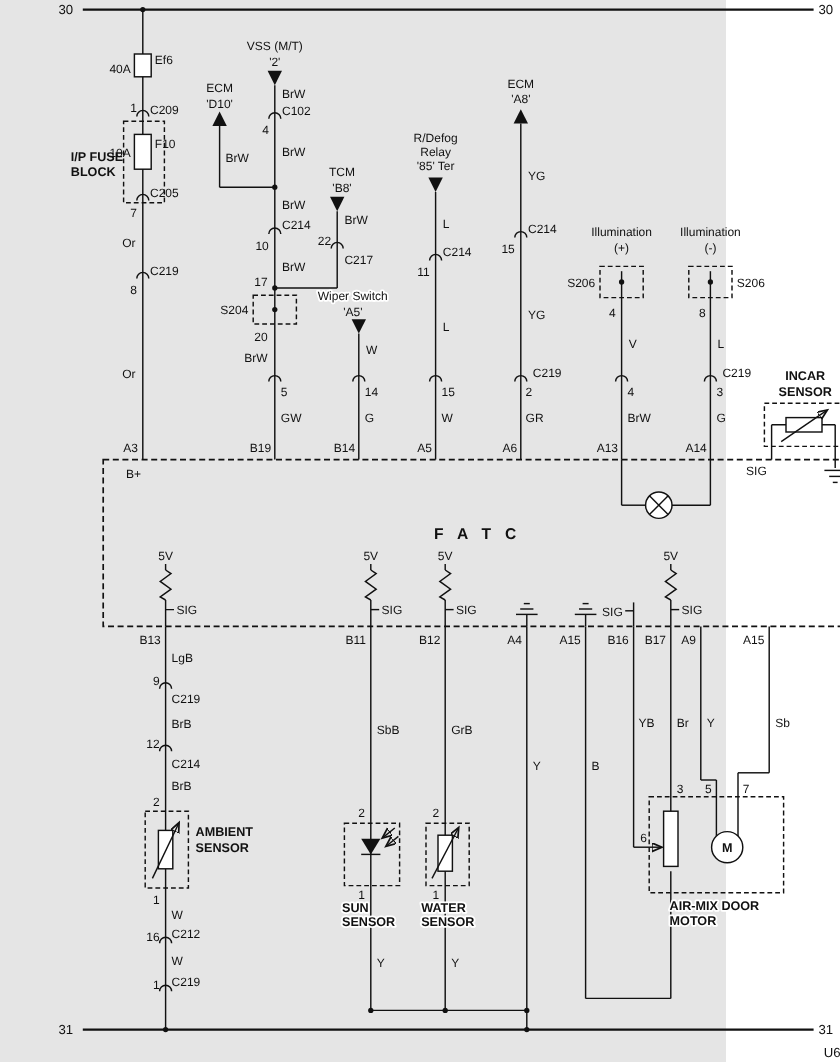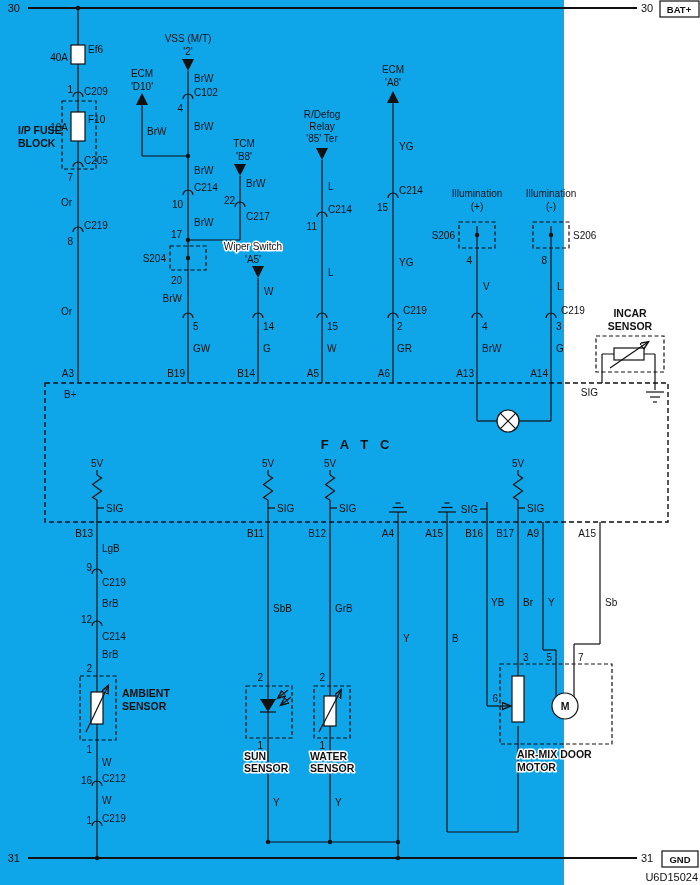--- a/index.html
+++ b/index.html
@@ -1,16 +1,16 @@
 <!DOCTYPE html>
 <html><head>
 <meta charset="utf-8">
 <style>
   html,body{margin:0;padding:0;background:#fff;}
-  .page{position:relative;width:564px;height:885px;background:#0ea5e9;font-family:"Liberation Sans",sans-serif;}
+  .page{position:relative;width:564px;height:885px;background:#e5e5e5;font-family:"Liberation Sans",sans-serif;padding-left:41px;}
   svg{display:block}
   svg text{fill:#111;font-size:10px;font-family:"Liberation Sans",sans-serif;}
   .e{text-anchor:end}
   .m{text-anchor:middle}
   .b{font-weight:bold;font-size:10.5px}
   .big{font-weight:bold;font-size:13px;letter-spacing:4px}
   .tag{font-weight:bold;font-size:9.5px}
   .rail{font-size:11px}
   .halo{paint-order:stroke;stroke:#fff;stroke-width:3px;stroke-linejoin:round}
   line,path,polyline{stroke:#111;stroke-width:1.2;fill:none}

